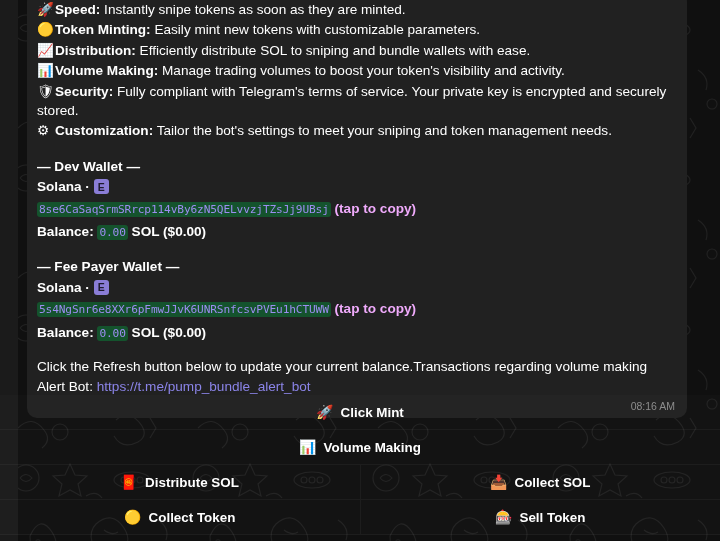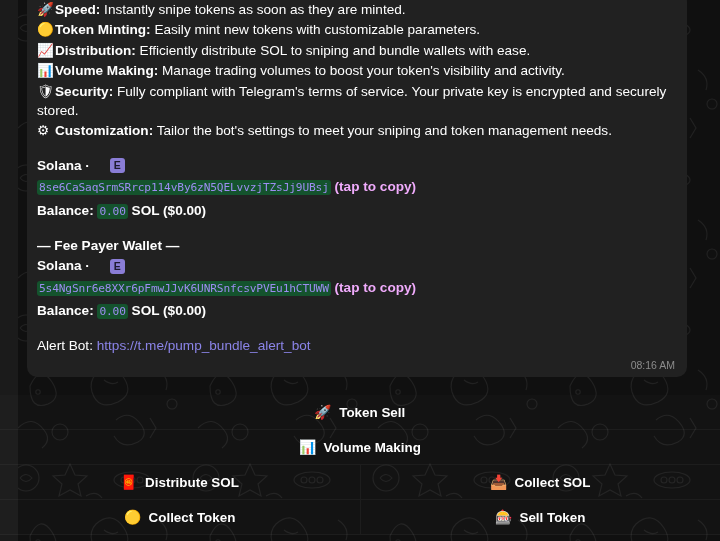--- a/index.html
+++ b/index.html
@@ -35,21 +35,21 @@
     padding: 8px 12px 22px 10px;
     color: #ffffff;
     font-size: 13.6px;
     line-height: 19.4px;
   }
   .feat { margin-bottom: 1px; white-space: normal; }
   .feat .emo { display: inline-block; width: 18px; }
   .feat b { font-weight: 700; }
   .blank { height: 13px; }
   .hdr { font-weight: 700; margin-top: 2px; }
-  .chainline { font-weight: 700; display: flex; align-items: center; gap: 20px; margin-top: 1px;}
+  .chainline { font-weight: 700; display: flex; align-items: center; gap: 4px; margin-top: 1px;}
   .ebadge {
     display: inline-flex; align-items: center; justify-content: center;
     width: 15px; height: 15px; border-radius: 3px;
     background: #8a7dd6; color: #1d1a2e;
     font-size: 10.5px; font-weight: 700;
     font-family: "Liberation Sans", sans-serif;
     line-height: 1;
   }
   .addrline { margin-top: 2px; white-space: nowrap; }
   code.mono {
@@ -145,20 +145,21 @@
         <span class="emo">🛡</span><b>Security:</b><span> Fully compliant with Telegram's terms of service. Your private key is encrypted and securely stored.</span>
       </div>
       <div class="feat">
         <span class="emo">⚙</span><b>Customization:</b><span> Tailor the bot's settings to meet your sniping and token management needs.</span>
       </div>
     </div>
 
     <div class="blank"></div>
 
     <div>
+      <div class="hdr">— Dev Wallet —</div>
       <div class="chainline">
         <span>Solana ·</span>
         <span class="ebadge">E</span>
       </div>
       <div class="addrline">
         <code class="mono">8se6CaSaqSrmSRrcp114vBy6zN5QELvvzjTZsJj9UBsj</code>
         <span class="taphint">(tap to copy)</span>
       </div>
       <div class="balline">
         <span>Balance:</span>
@@ -180,35 +181,36 @@
         <span class="taphint">(tap to copy)</span>
       </div>
       <div class="balline">
         <span>Balance:</span>
         <code class="mono">0.00</code>
         <span>SOL ($0.00)</span>
       </div>
     </div>
 
     <div class="footnote">
+      <div>Click the Refresh button below to update your current balance.Transactions regarding volume making</div>
       <div>
         <span>Alert Bot:</span>
         <a class="link" href="#">https://t.me/pump_bundle_alert_bot</a>
       </div>
     </div>
 
     <div id="timestamp">08:16 AM</div>
   </div>
 
   <div id="keyboard">
 
     <div class="kb-row">
       <div class="kb-btn">
         <span class="emo">🚀</span>
-        <span>Token Sell</span>
+        <span>Click Mint</span>
       </div>
     </div>
 
     <div class="kb-row">
       <div class="kb-btn">
         <span class="emo">📊</span>
         <span>Volume Making</span>
       </div>
     </div>
 

